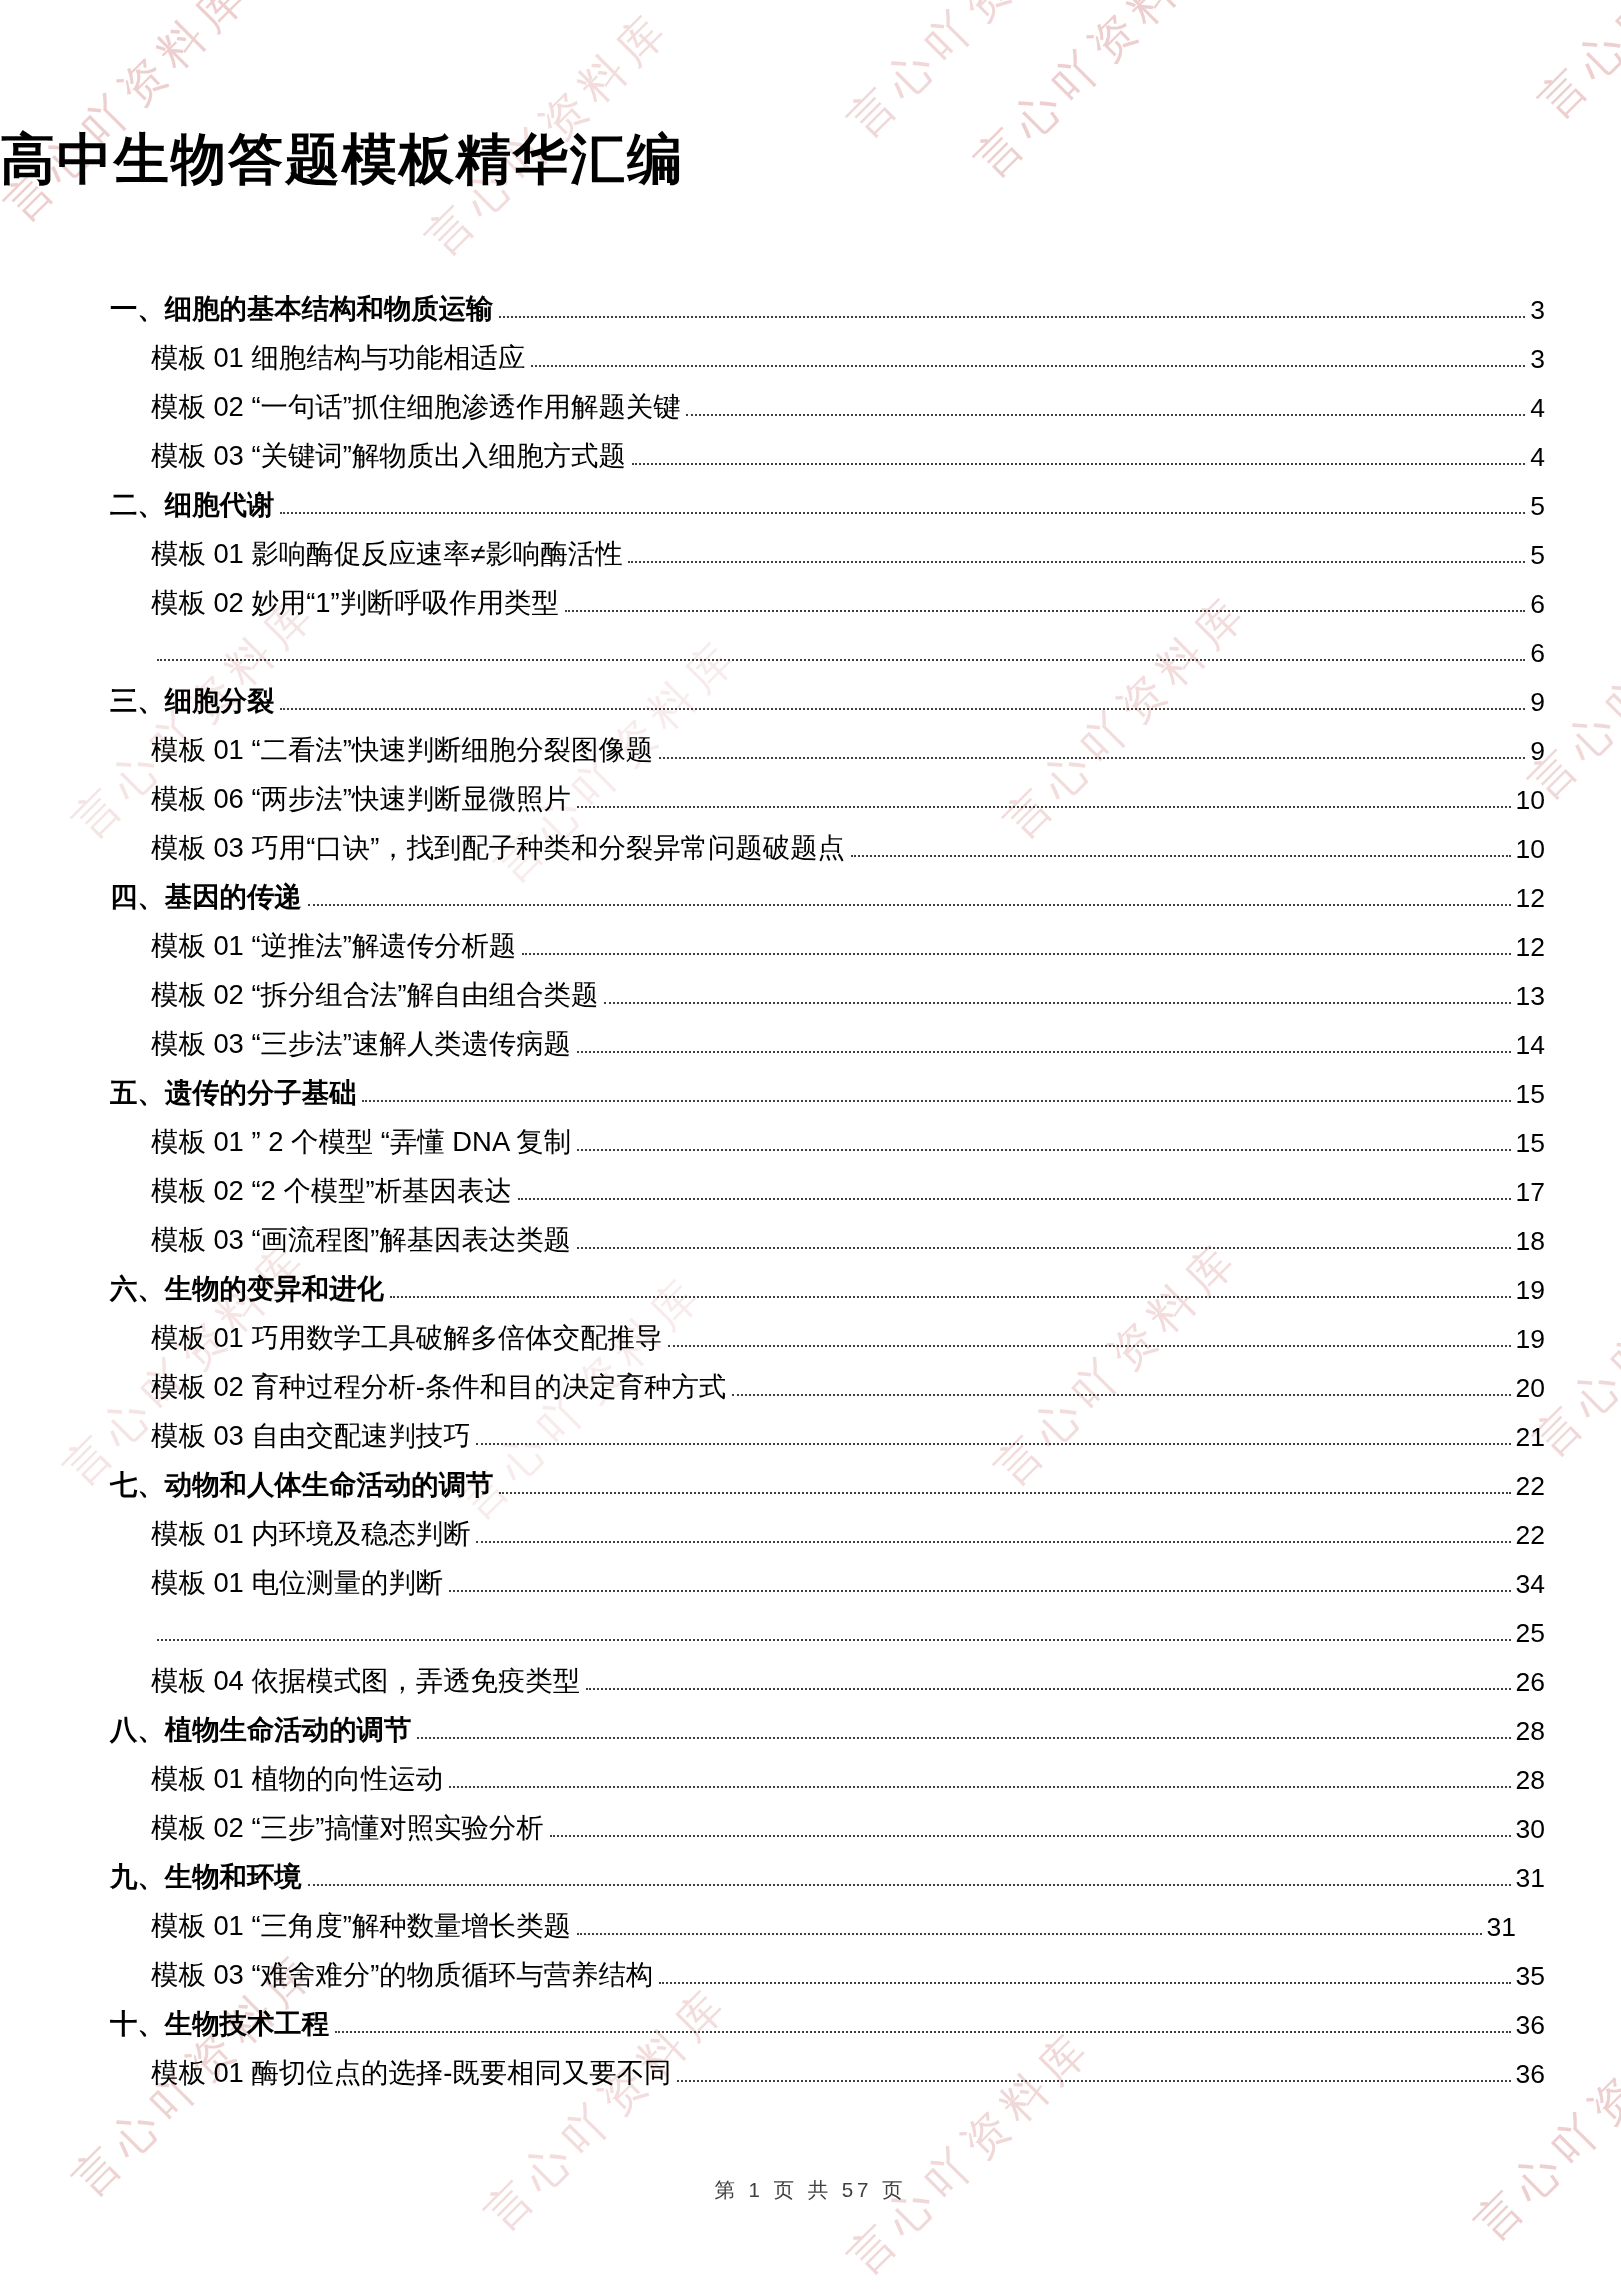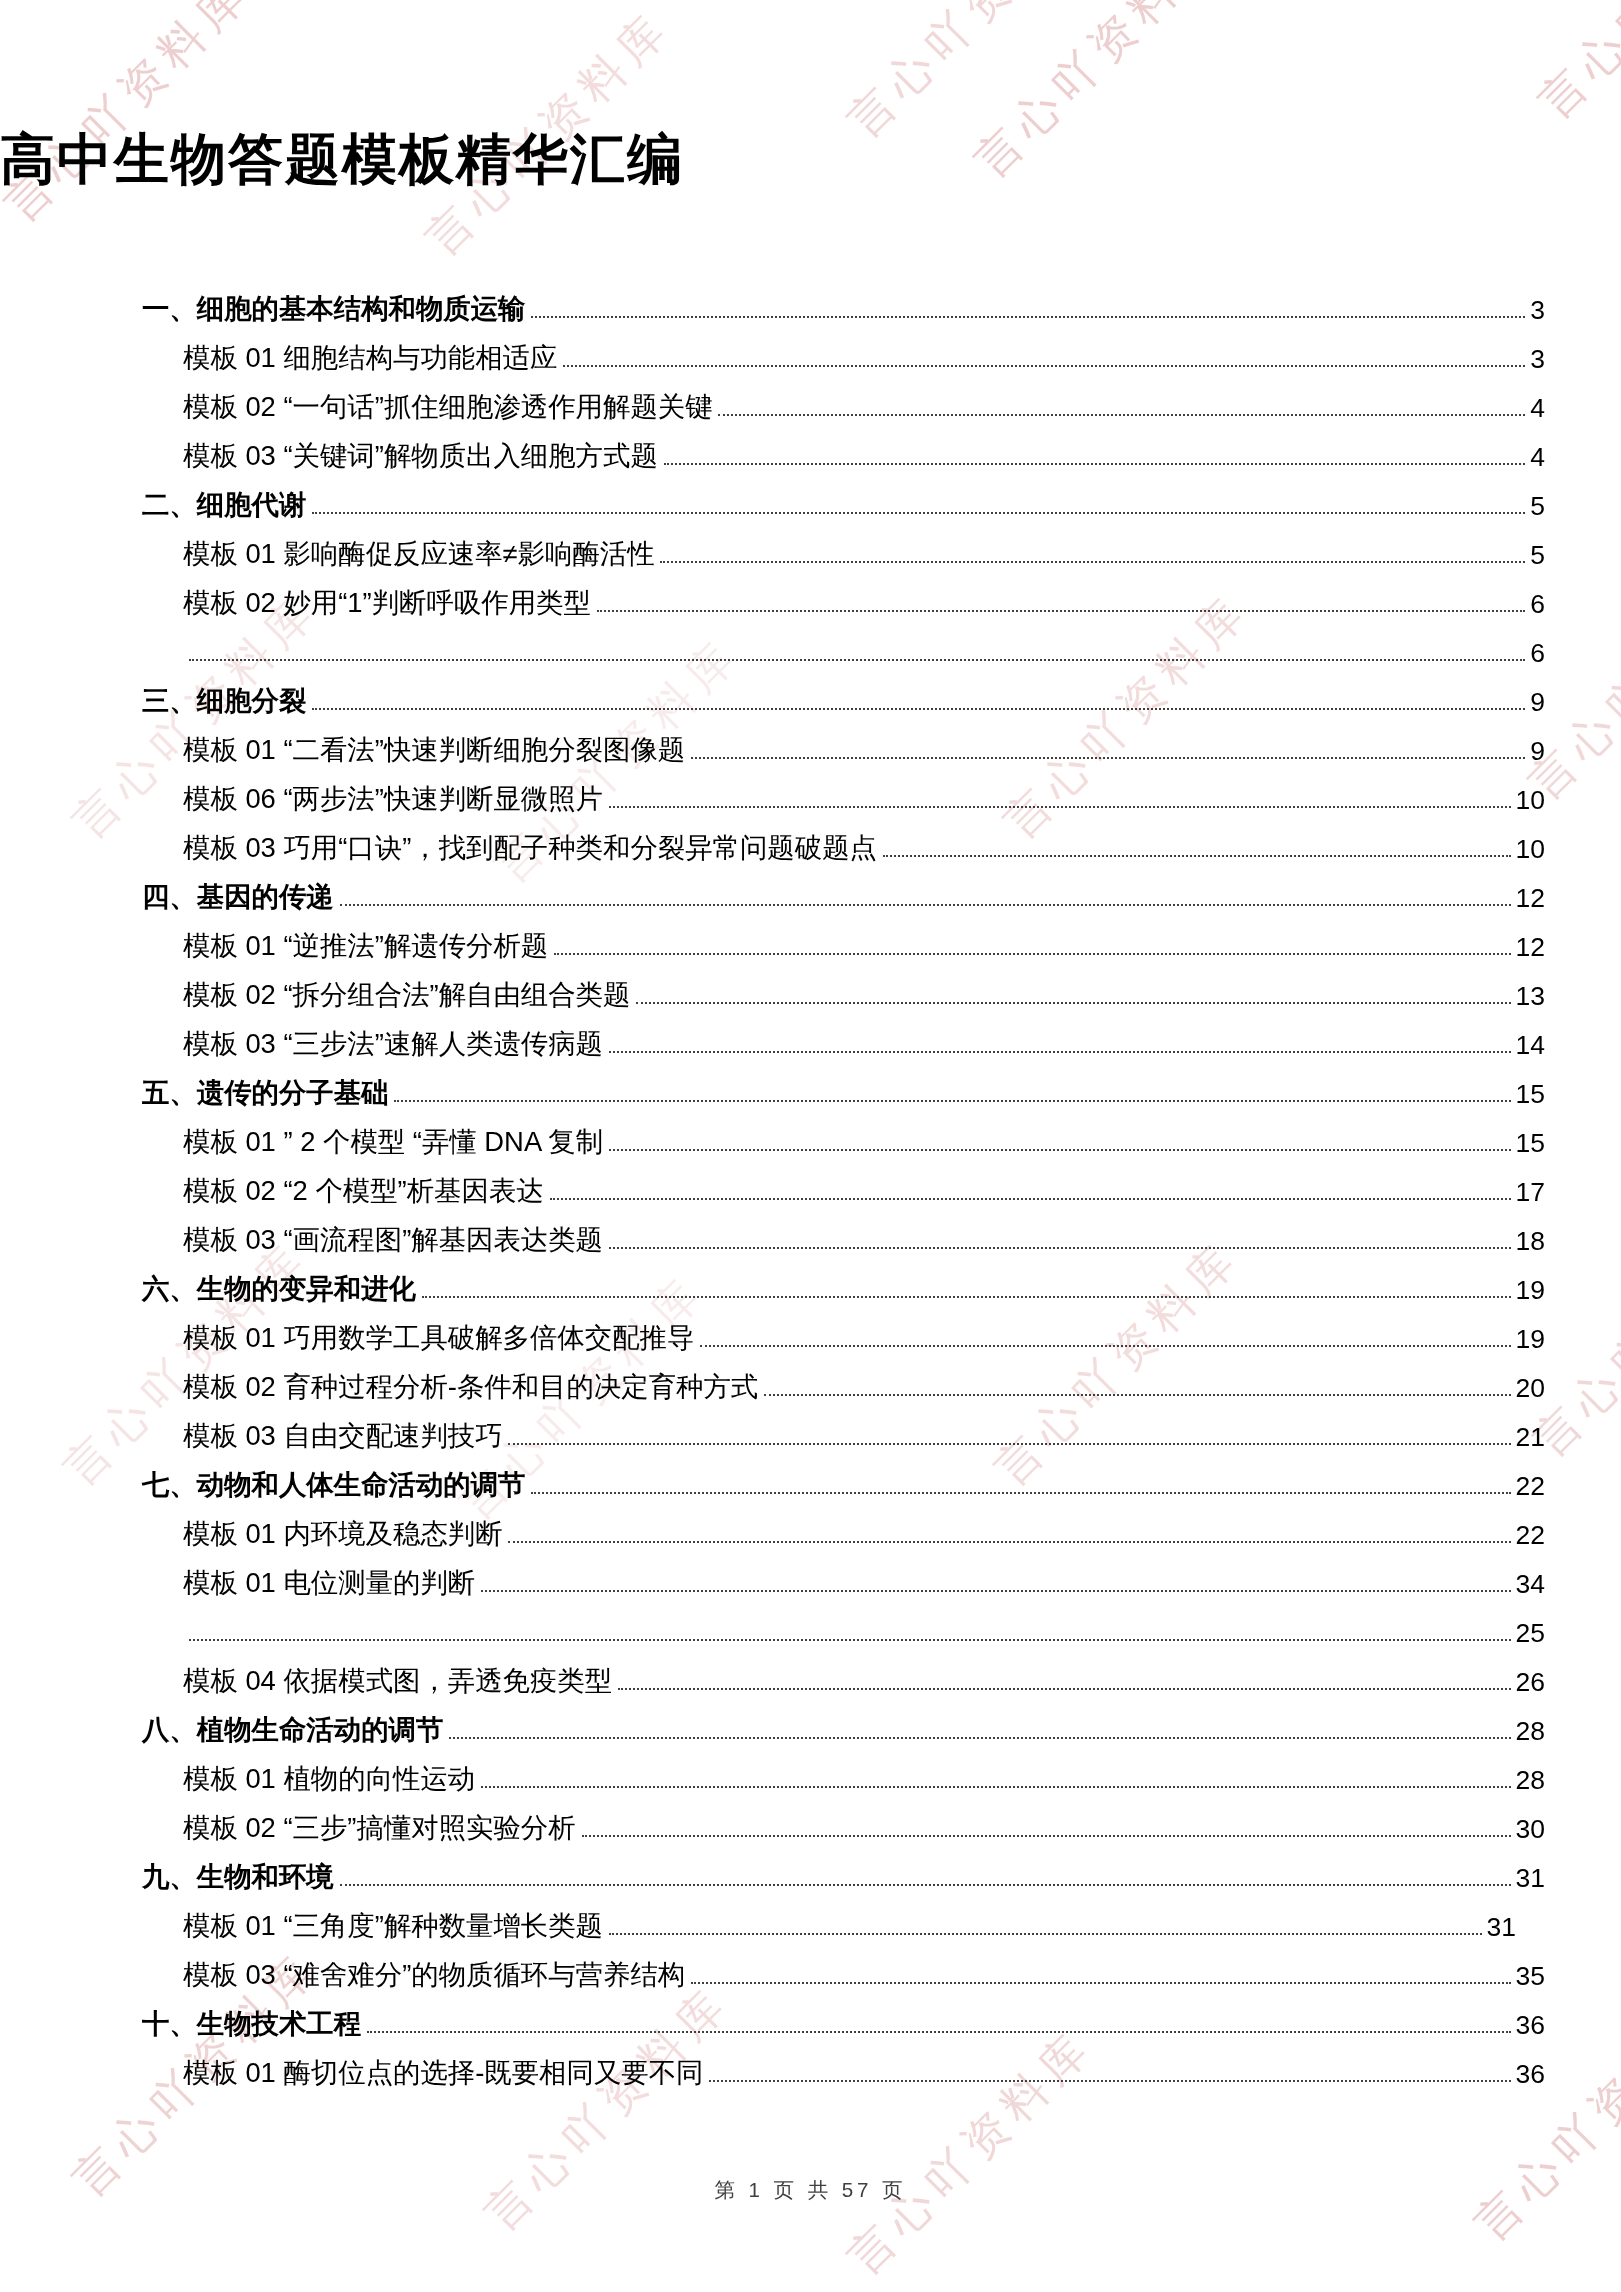--- a/index.html
+++ b/index.html
@@ -44,21 +44,20 @@
     top:276px; left:110px; right:76px;
     z-index:2;
   }
   .toc-row {
     display:flex;
     align-items:flex-end;
     height:49px;
     font-size:27.4px;
     line-height:1.15;
     cursor:pointer;
-    margin-left:32px;
   }
   .toc-row.chapter .label { font-weight:700; }
   .toc-row.item { padding-left:41px; }
   .label { white-space:nowrap; flex:0 0 auto; }
   .leader {
     flex:1 1 auto;
     border-bottom:2.9px dotted #3f3f3f;
     margin:0 4.9px 6.9px 5.9px;
     min-width:19.6px;
   }

